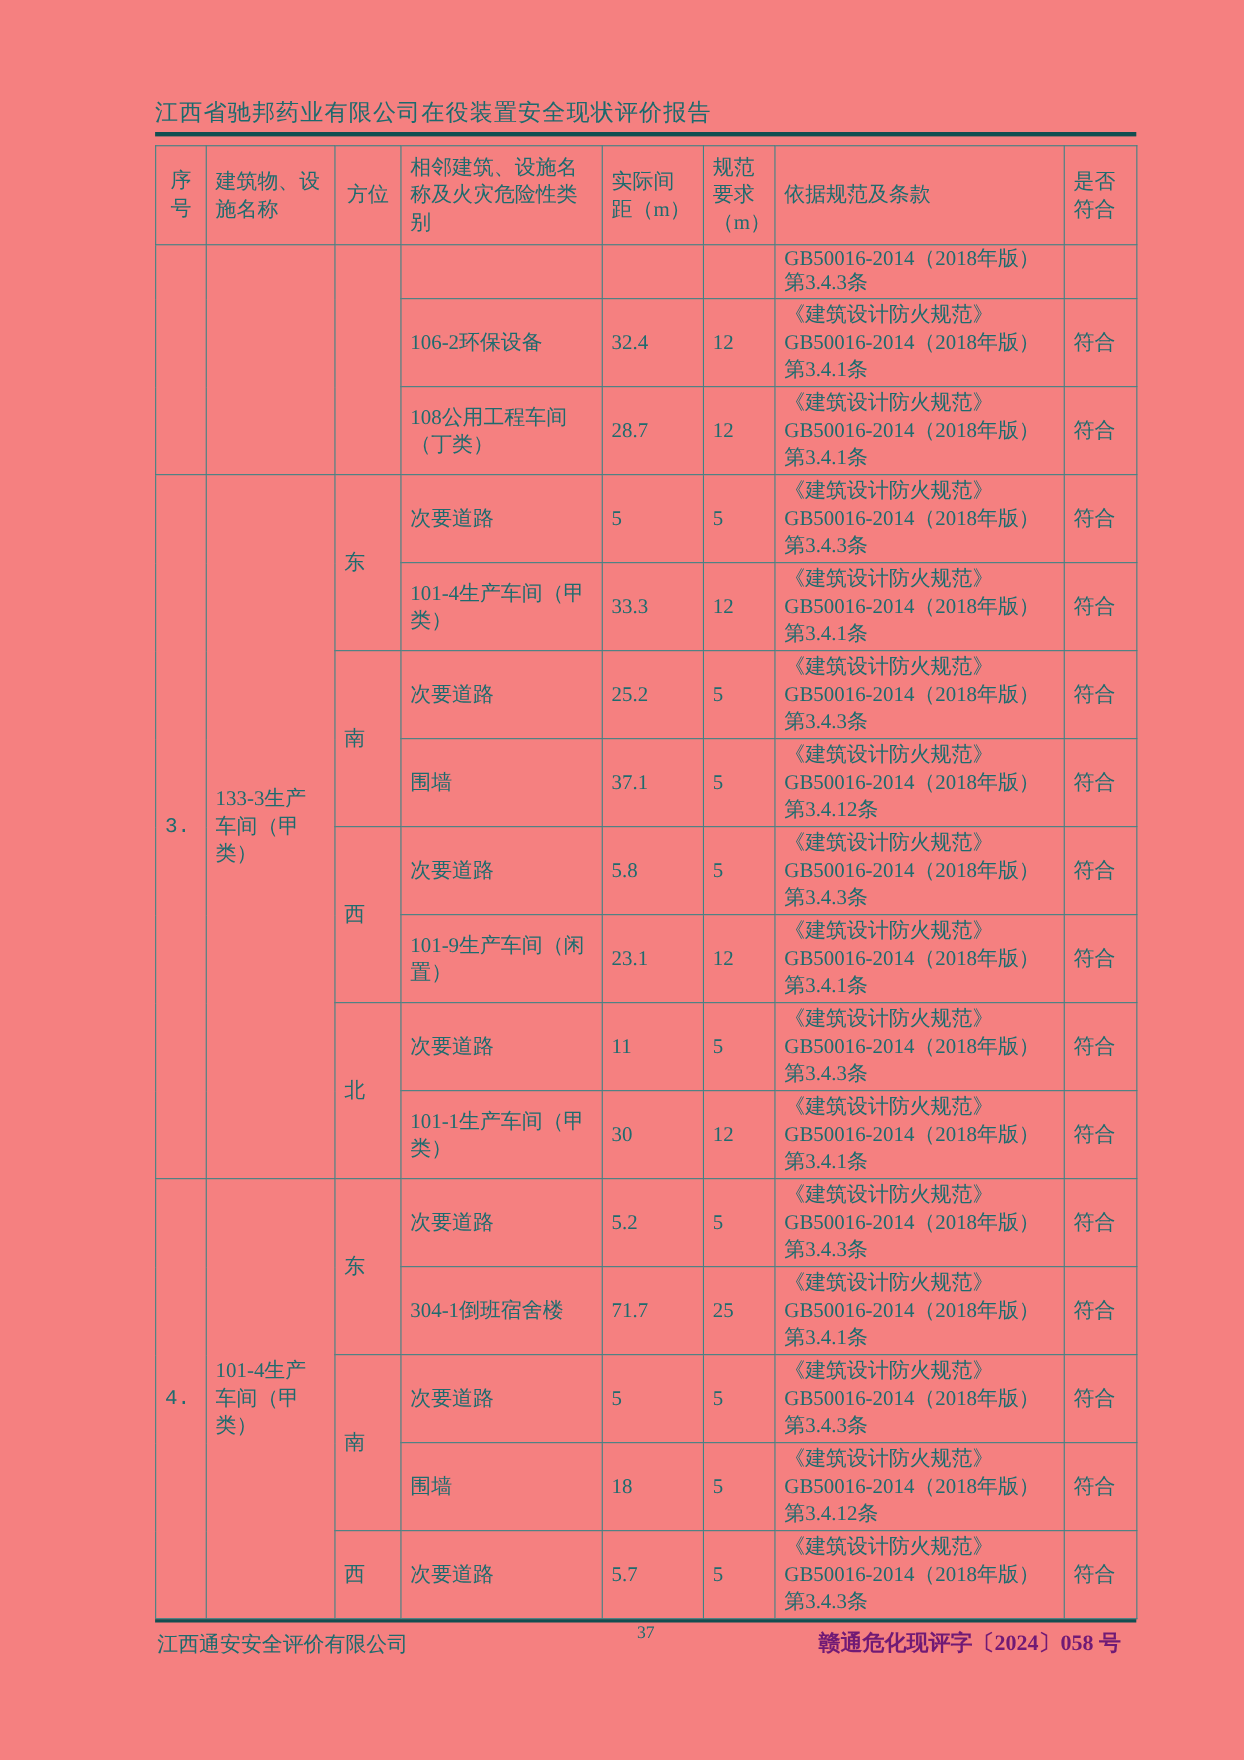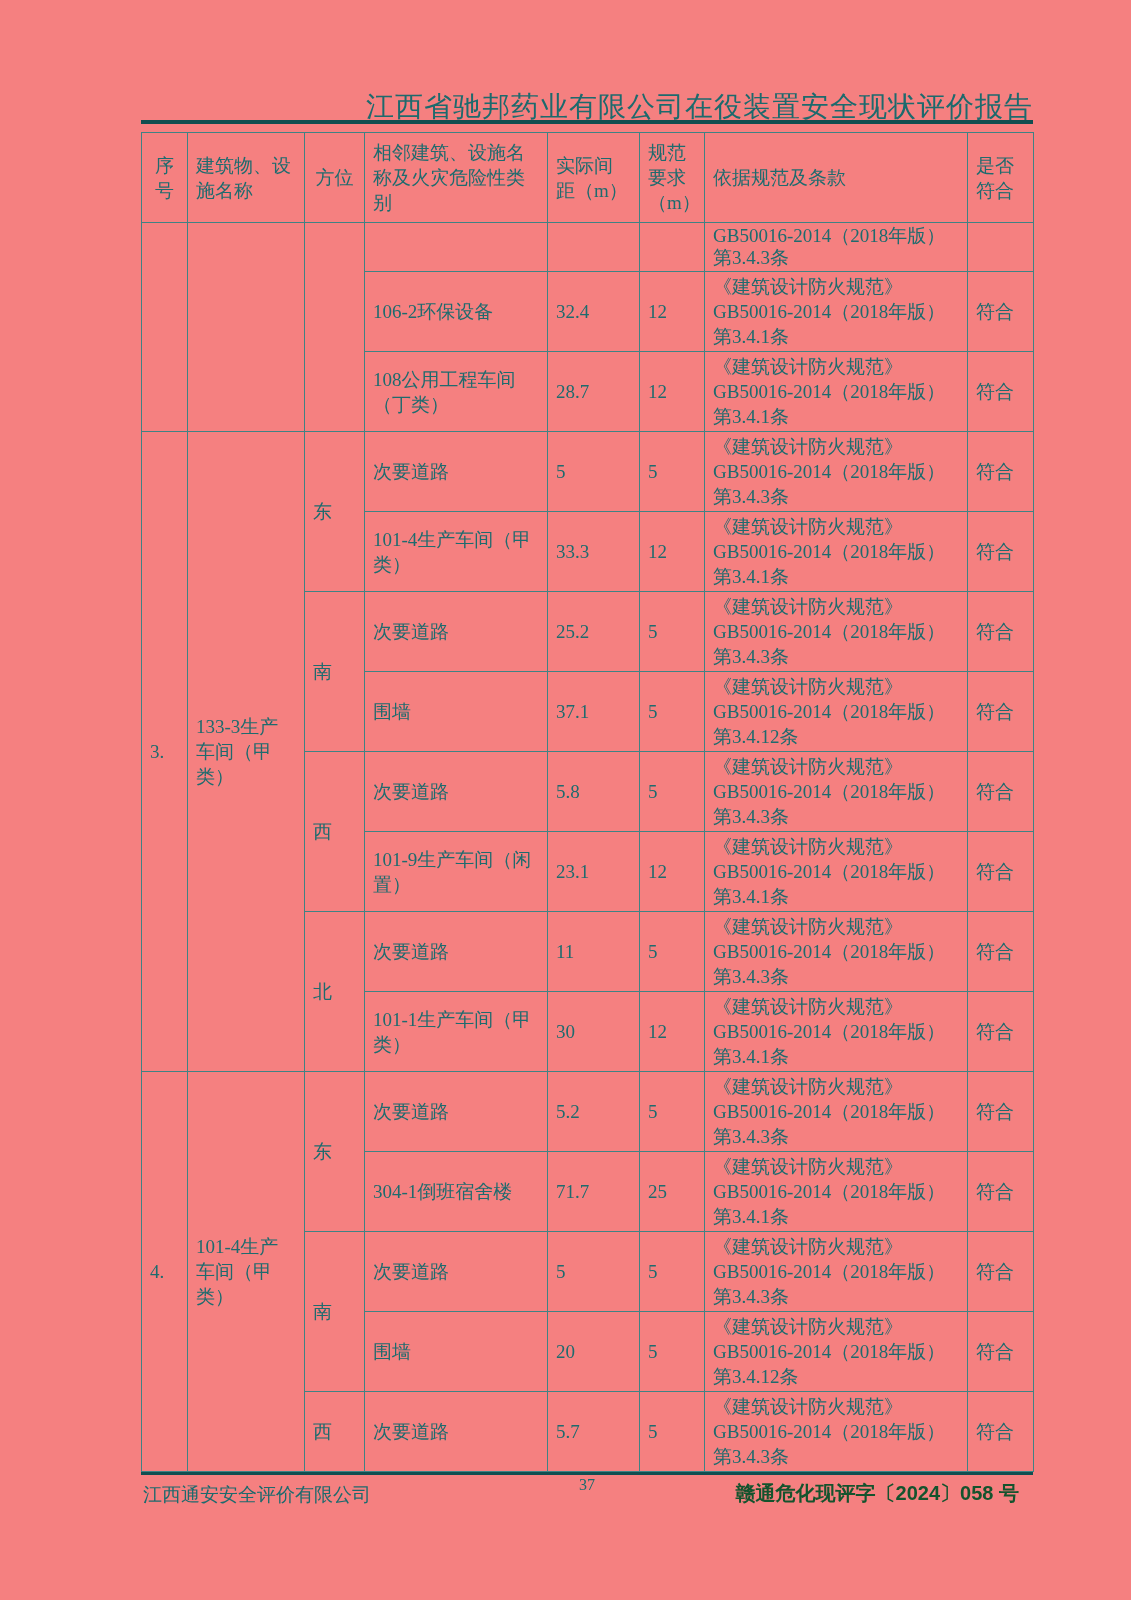--- a/index.html
+++ b/index.html
@@ -9,21 +9,21 @@
   }
   .page {
     position:relative;
     width:1131px; height:1600px;
     background:#f58080;
     color:#1e6b6e;
     overflow:hidden;
   }
   .header-title {
     position:absolute; top:88px; left:141px; width:892px;
-    text-align:right; font-size:28px; letter-spacing:1px;
+    text-align:left; font-size:21px; letter-spacing:1px;
     color:#1c6a6d;
   }
   .rule {
     position:absolute; left:141px; width:892px;
     background:#114e50;
   }
   .rule-top { top:120px; height:4px; }
   .rule-bottom { top:1472px; height:3px; }
 
   table.report {
@@ -39,40 +39,40 @@
     text-align:left;
     padding:2px 8px;
     overflow:hidden;
     color:#1e6b6e;
     word-break:break-all;
   }
   tr.hdr   { height:90px; }
   tr.cont  { height:45px; }
   tr.std   { height:79px; }
 
-  .c-seq    { text-align:center; padding:2px 2px; }
+  .c-seq    { text-align:center; padding:2px 2px;font-family:Liberation Mono, monospace; }
   .c-bld    { padding:2px 6px 2px 11px; line-height:26px; }
   .c-dir    { text-align:center; padding:2px 2px; }
   .c-adj    { padding:2px 6px 2px 10px; line-height:26px; }
   .c-num    { padding-left:11px; }
   .c-basis  { white-space:pre-line; line-height:26px; padding:2px 4px 2px 7px; }
   .cont .c-basis { line-height:22px; }
   .c-conform{ padding:2px 2px 2px 9px; }
   th.c-seq, th.c-dir { text-align:center; }
 
   .footer {
     position:absolute; top:1478px; left:141px; width:892px;
     font-size:19px; color:#1c6a6d;
   }
   .footer-company { position:absolute; left:2px; top:4px; }
   .footer-page    { position:absolute; left:0; width:100%; text-align:center; top:-2px; font-size:16px; }
   .footer-doc     {
     position:absolute; right:14px; top:2px;
-    font-family:Liberation Sans, sans-serif;
-    font-weight:bold; font-size:20px; color:#14532d;
+    font-family:Liberation Serif, serif;
+    font-weight:bold; font-size:20px; color:#701a75;
   }
 </style>
 </head>
 <body>
 
 <div class="page">
 
   <div class="header-title">江西省驰邦药业有限公司在役装置安全现状评价报告</div>
   <div class="rule rule-top"></div>
 
@@ -234,21 +234,21 @@
         <td class="c-adj">次要道路</td>
         <td class="c-num">5</td>
         <td class="c-num">5</td>
         <td class="c-basis">《建筑设计防火规范》
 GB50016-2014（2018年版）
 第3.4.3条</td>
         <td class="c-conform">符合</td>
       </tr>
       <tr class="std">
         <td class="c-adj">围墙</td>
-        <td class="c-num">20</td>
+        <td class="c-num">18</td>
         <td class="c-num">5</td>
         <td class="c-basis">《建筑设计防火规范》
 GB50016-2014（2018年版）
 第3.4.12条</td>
         <td class="c-conform">符合</td>
       </tr>
       <tr class="std">
         <td class="c-dir">西</td>
         <td class="c-adj">次要道路</td>
         <td class="c-num">5.7</td>

